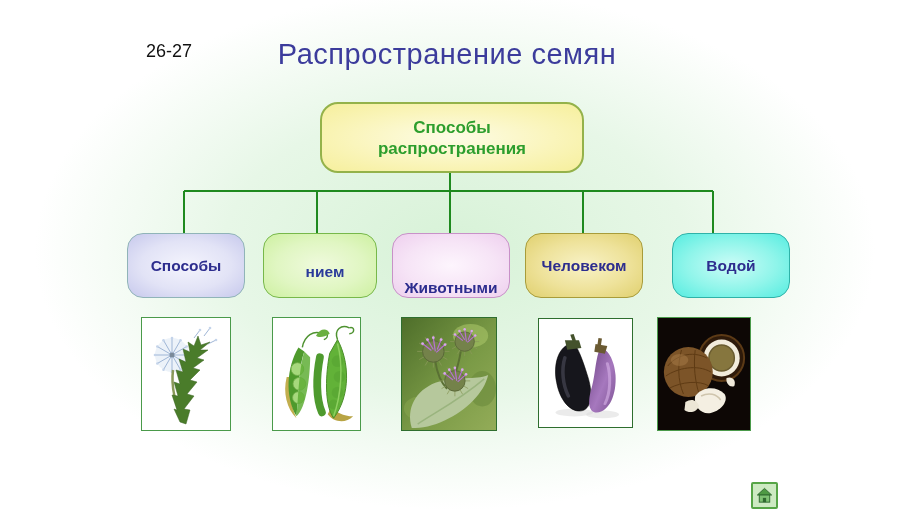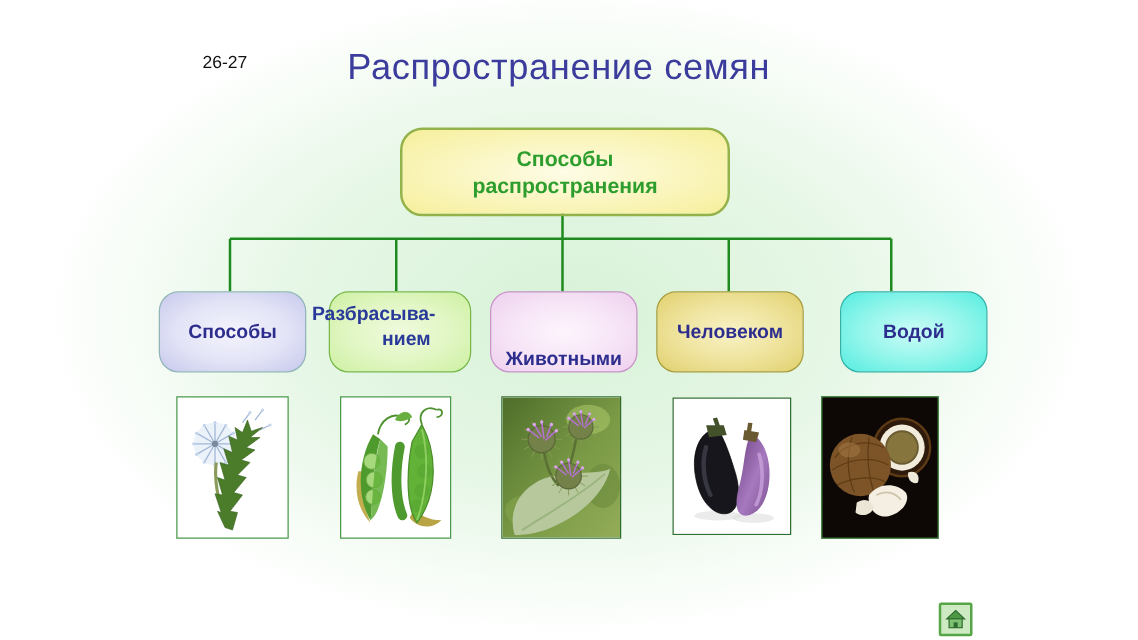--- a/index.html
+++ b/index.html
@@ -3,21 +3,21 @@
 <meta charset="utf-8">
 <style>
   html,body{margin:0;padding:0;background:#fff;}
   .slide{
     position:relative;width:910px;height:512px;overflow:hidden;
     font-family:"Liberation Sans", sans-serif;
     background:
       radial-gradient(ellipse 420px 260px at 455px 250px, #d7f2d7 0%, #e7f7e7 55%, rgba(255,255,255,0) 100%),
       linear-gradient(#ffffff,#ffffff);
   }
-  .page-label{position:absolute;left:162px;top:41px;font-size:14px;color:#111;text-align:center;}
+  .page-label{position:absolute;left:146px;top:41px;font-size:18px;color:#111;text-align:center;}
   .title{position:absolute;left:0;top:38px;width:100%;text-align:center;transform:translateX(-8px);
          font-size:29px;color:#3c3c9c;letter-spacing:.5px;}
   .connectors{position:absolute;left:0;top:0;pointer-events:none;}
   .box{position:absolute;border-radius:16px;display:flex;align-items:center;justify-content:center;
        font-weight:bold;text-align:center;}
   .root-box{left:320px;top:102px;width:260px;height:67px;border-radius:18px;
        border:2px solid #94b24a;
        background:radial-gradient(ellipse at center,#fdfce6 0%,#faf5bc 55%,#f6ef9c 100%);
        color:#2d9e2d;font-size:17px;line-height:21px;}
   .child{top:233px;width:116px;height:63px;font-size:15.5px;color:#2d2d8e;}
@@ -68,21 +68,20 @@
     <div>
       <span>Способы</span><br>
       <span>распространения</span>
     </div>
   </div>
 
   <div class="box child c1">
     <span>Способы</span>
   </div>
   <div class="box child c2">
-    <div class="l1">Разбрасыва-</div>
     <div class="l2">нием</div>
   </div>
   <div class="box child c3">
     <span>Животными</span>
   </div>
   <div class="box child c4">
     <span>Человеком</span>
   </div>
   <div class="box child c5">
     <span>Водой</span>

